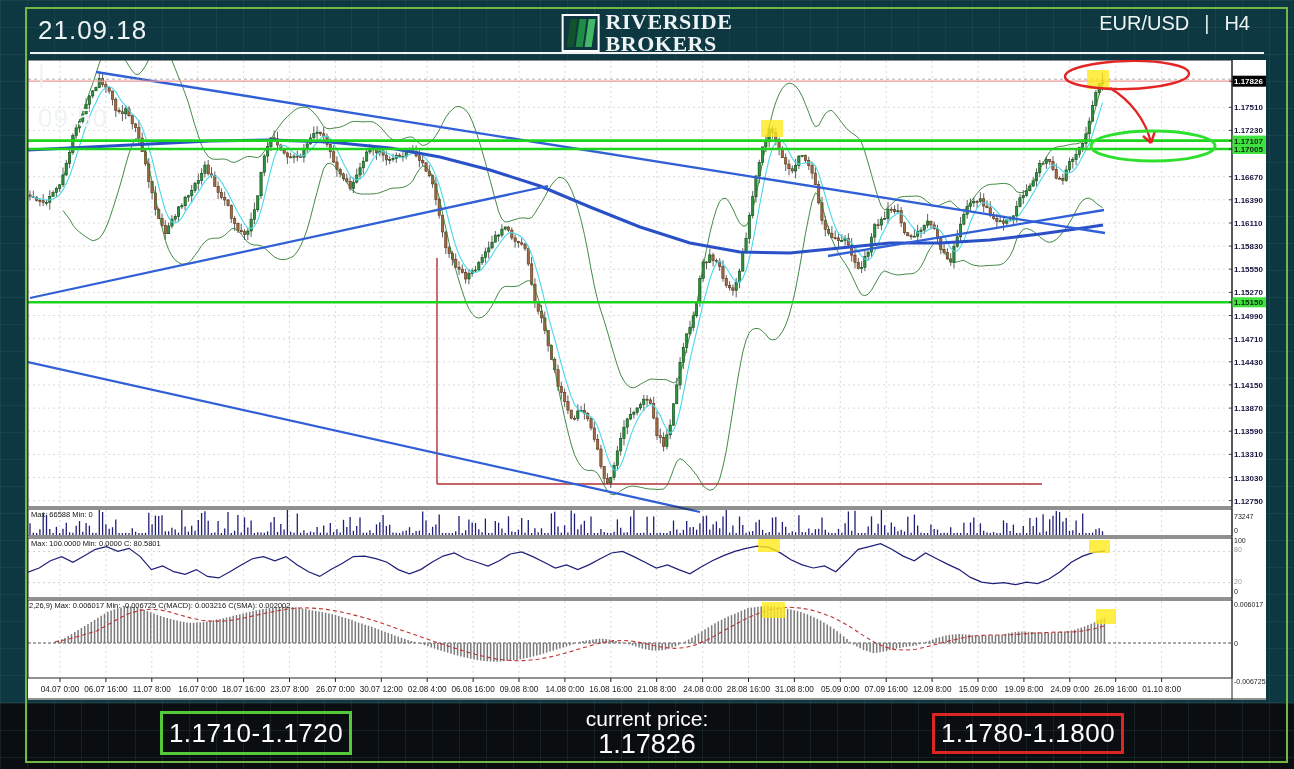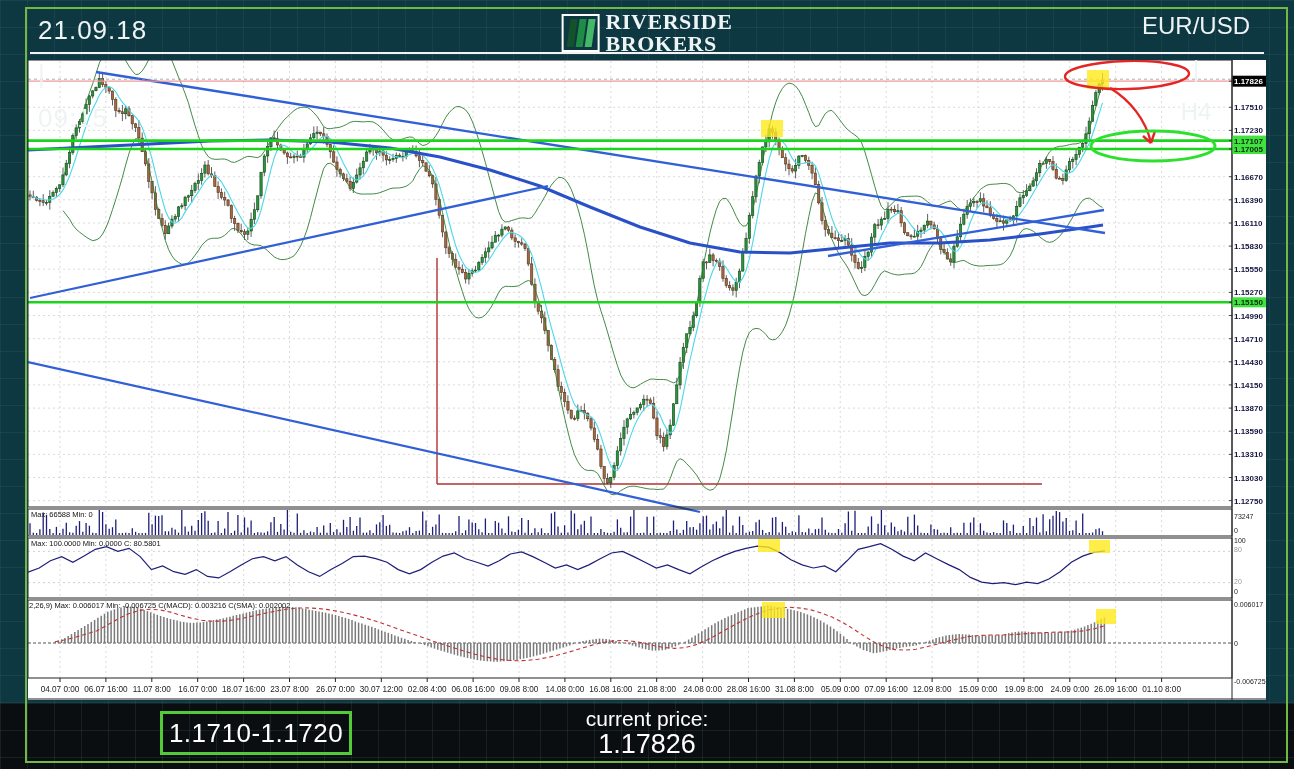--- a/index.html
+++ b/index.html
@@ -17,21 +17,21 @@
   
   .header{position:absolute;left:28px;top:8px;right:28px;height:50px;color:#eef3f4;z-index:2;}
   .datetime{position:absolute;left:10px;top:7px;font-size:26px;letter-spacing:1px;display:flex;gap:13px;align-items:baseline;flex-direction:column;}
   .hsep{font-weight:300;opacity:.95;}
   .brand{position:absolute;left:50%;top:3px;transform:translateX(-50%);display:flex;gap:6px;align-items:center;}
   .brand-icon{width:38px;height:38px;border:2px solid #ffffff;background:#0d3741;box-sizing:border-box;
     display:flex;align-items:stretch;justify-content:center;gap:2px;padding:3px 4px;}
   .brand-icon span{display:block;width:7px;transform:skewX(-8deg);}
   .b1{background:#14522c;} .b2{background:#1f8c46;} .b3{background:#45b868;}
   .brand-text{font-family:"Liberation Serif", serif;font-weight:bold;font-size:22px;line-height:1.02;letter-spacing:0.5px;}
-  .symbol{position:absolute;right:16px;top:4px;font-size:24px;display:flex;gap:15px;align-items:center;flex-direction:column;}
+  .symbol{position:absolute;right:16px;top:4px;font-size:20px;display:flex;gap:15px;align-items:flex-end;}
   .header-underline{position:absolute;left:2px;right:2px;top:44px;height:2px;background:#f2f2f2;}
   
   #chart-svg{position:absolute;left:28px;top:60px;z-index:1;}
   
   .footer{position:absolute;left:0;top:703px;width:1294px;height:69px;z-index:2;color:#ffffff;
     background-color:#0a0e11;
     background-image:
       linear-gradient(rgba(70,110,120,0.20) 1px, transparent 1px),
       linear-gradient(90deg, rgba(70,110,120,0.20) 1px, transparent 1px);
     background-size:27px 27px;}
@@ -43,21 +43,21 @@
   .cp-label{font-size:21px;}
   .cp-value{font-size:27px;}
 </style>
 </head>
 <body>
 
 <div class="header">
   <div class="datetime">
     <span>21.09.18</span>
     <span class="hsep">|</span>
-    <span>09:15</span>
+    <span>09:50</span>
   </div>
   <div class="brand">
     <div class="brand-icon">
       <span class="b1"></span>
         <span class="b2"></span>
         <span class="b3"></span>
     </div>
     <div class="brand-text">
       <div>RIVERSIDE</div>
       <div>BROKERS</div>
@@ -1661,15 +1661,18 @@
   </svg>
 
 <div class="footer">
   <div class="zone-box zone-green">
     <span>1.1710-1.1720</span>
   </div>
   <div class="current-price-block">
     <div class="cp-label">current price:</div>
     <div class="cp-value">1.17826</div>
   </div>
+  <div class="zone-box zone-red">
+    <span>1.1780-1.1800</span>
+  </div>
 </div>
 
 <div class="frame"></div>
 
 </body></html>

